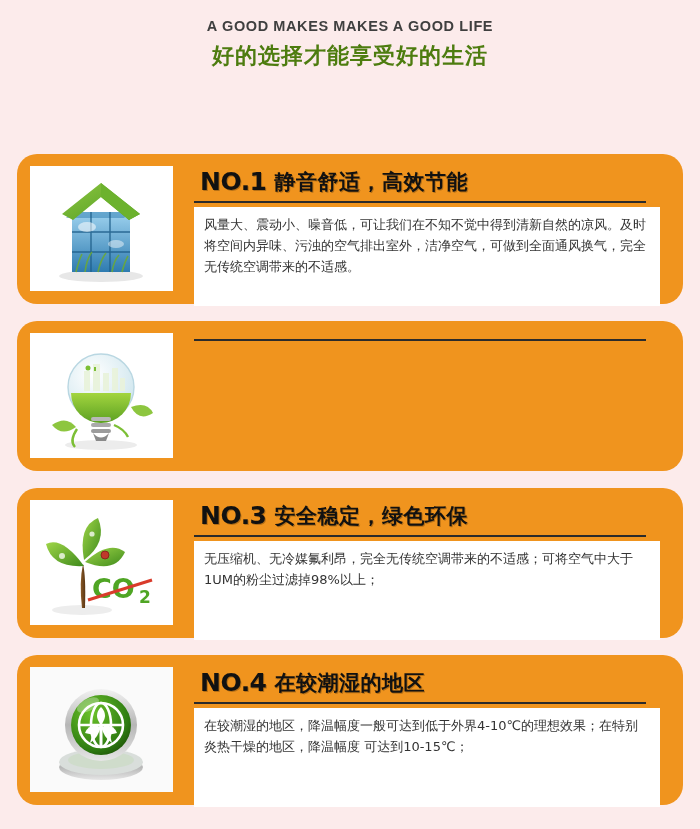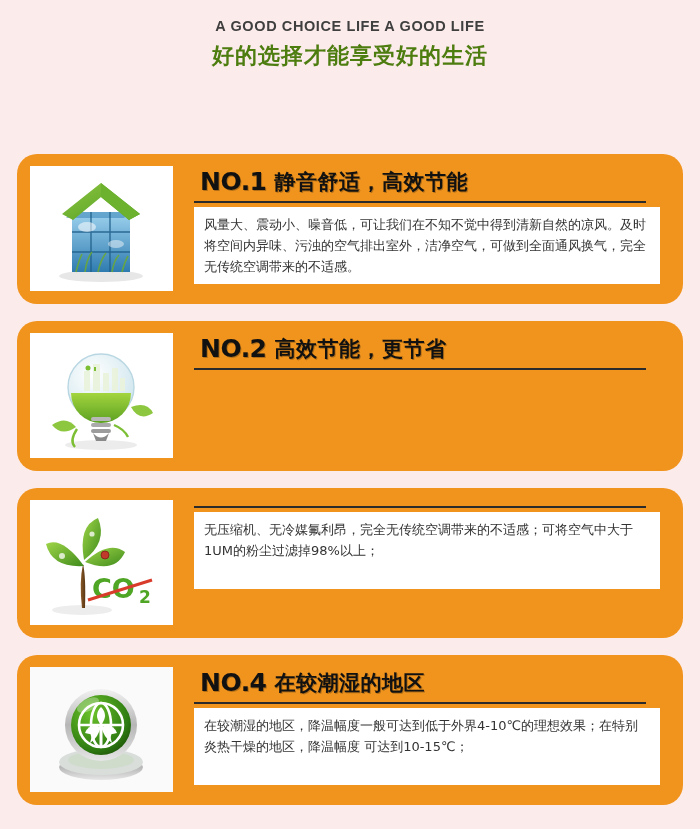--- a/index.html
+++ b/index.html
@@ -80,38 +80,38 @@
   }
   .head-rule {
     margin-top:5px;
     height:2px;
     background:#2b2b2b;
     width:452px;
   }
   .desc-box {
     margin-top:4px;
     width:466px;
-    height:77px;
+    height:99px;
     background:#fff;
     padding:7px 9px 22px 10px;
     font-size:13px;
     line-height:1.62;
     color:#333;
     font-family:"DejaVu Sans","Liberation Sans",sans-serif;
     overflow:hidden;
   }
   .card:last-child { margin-bottom:0; }
 </style>
 </head>
 <body>
 
 <div class="page">
 
   <div class="header">
-    <div class="sub-en">A GOOD CHOICE LIFE A GOOD LIFE</div>
+    <div class="sub-en">A GOOD MAKES MAKES A GOOD LIFE</div>
     <div class="sub-cn">好的选择才能享受好的生活</div>
   </div>
 
   <div class="cards">
 
     <div class="card">
       <div class="thumb">
         <span>
           <svg viewBox="0 0 143 125">
             <defs>
@@ -192,24 +192,20 @@
             <rect x="61" y="96" width="20" height="4" rx="2" fill="#9c9c9c"></rect>
             <path d="M63 100 q8 9 16 0 l-3 8 h-10 z" fill="#8a8a8a"></path>
             <path d="M101 74 q16 -6 22 6 q-14 9 -22 -6 z" fill="#8dc63f"></path>
             <path d="M22 92 q14 -10 24 2 q-14 10 -24 -2 z" fill="#8dc63f"></path>
             <path d="M47 96 q-8 12 -2 18" stroke="#7cbf35" stroke-width="2.4" fill="none"></path>
             <path d="M84 92 q10 4 14 12" stroke="#7cbf35" stroke-width="2.4" fill="none"></path>
           </svg>
         </span>
       </div>
       <div class="card-body">
-        <div class="card-head">
-          <span class="no-label">NO.2</span>
-          <span class="head-cn">高效节能，更节省</span>
-        </div>
         <div class="head-rule"></div>
       </div>
     </div>
 
     <div class="card">
       <div class="thumb">
         <span>
           <svg viewBox="0 0 143 125">
             <defs>
               <linearGradient id="g3leaf" x1="0" y1="0" x2="1" y2="1">
@@ -233,20 +229,24 @@
             <circle cx="75" cy="55" r="4" fill="none" stroke="#7d2018" stroke-width="0.8"></circle>
             <g font-family="DejaVu Sans" font-weight="bold" fill="#4fa524">
               <text x="62" y="98" font-size="27" stroke="#fff" stroke-width="3" paint-order="stroke">CO</text>
               <text x="109" y="103" font-size="17" stroke="#fff" stroke-width="2.5" paint-order="stroke">2</text>
             </g>
             <line x1="58" y1="100" x2="122" y2="80" stroke="#d93b2b" stroke-width="3"></line>
           </svg>
         </span>
       </div>
       <div class="card-body">
+        <div class="card-head">
+          <span class="no-label">NO.3</span>
+          <span class="head-cn">安全稳定，绿色环保</span>
+        </div>
         <div class="head-rule"></div>
         <div class="desc-box">无压缩机、无冷媒氟利昂，完全无传统空调带来的不适感；可将空气中大于1UM的粉尘过滤掉98%以上；</div>
       </div>
     </div>
 
     <div class="card">
       <div class="thumb">
         <span>
           <svg viewBox="0 0 143 125">
             <defs>

